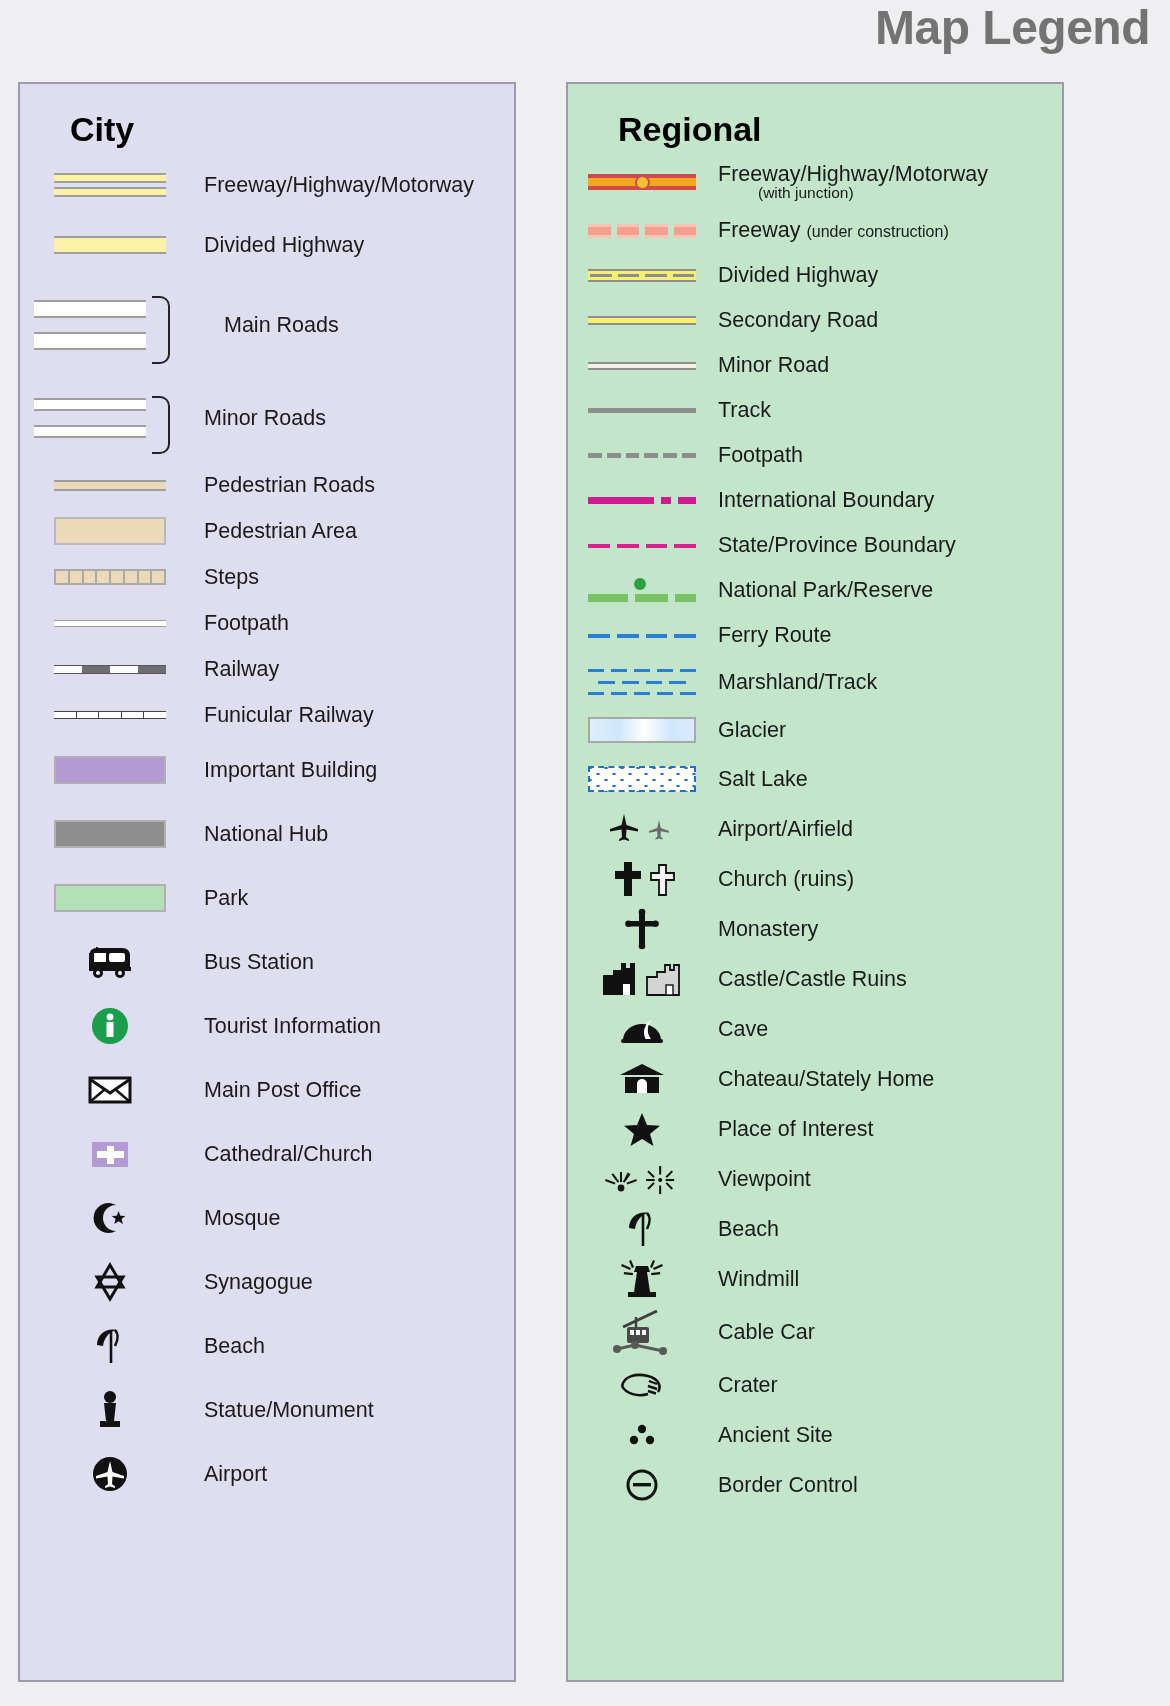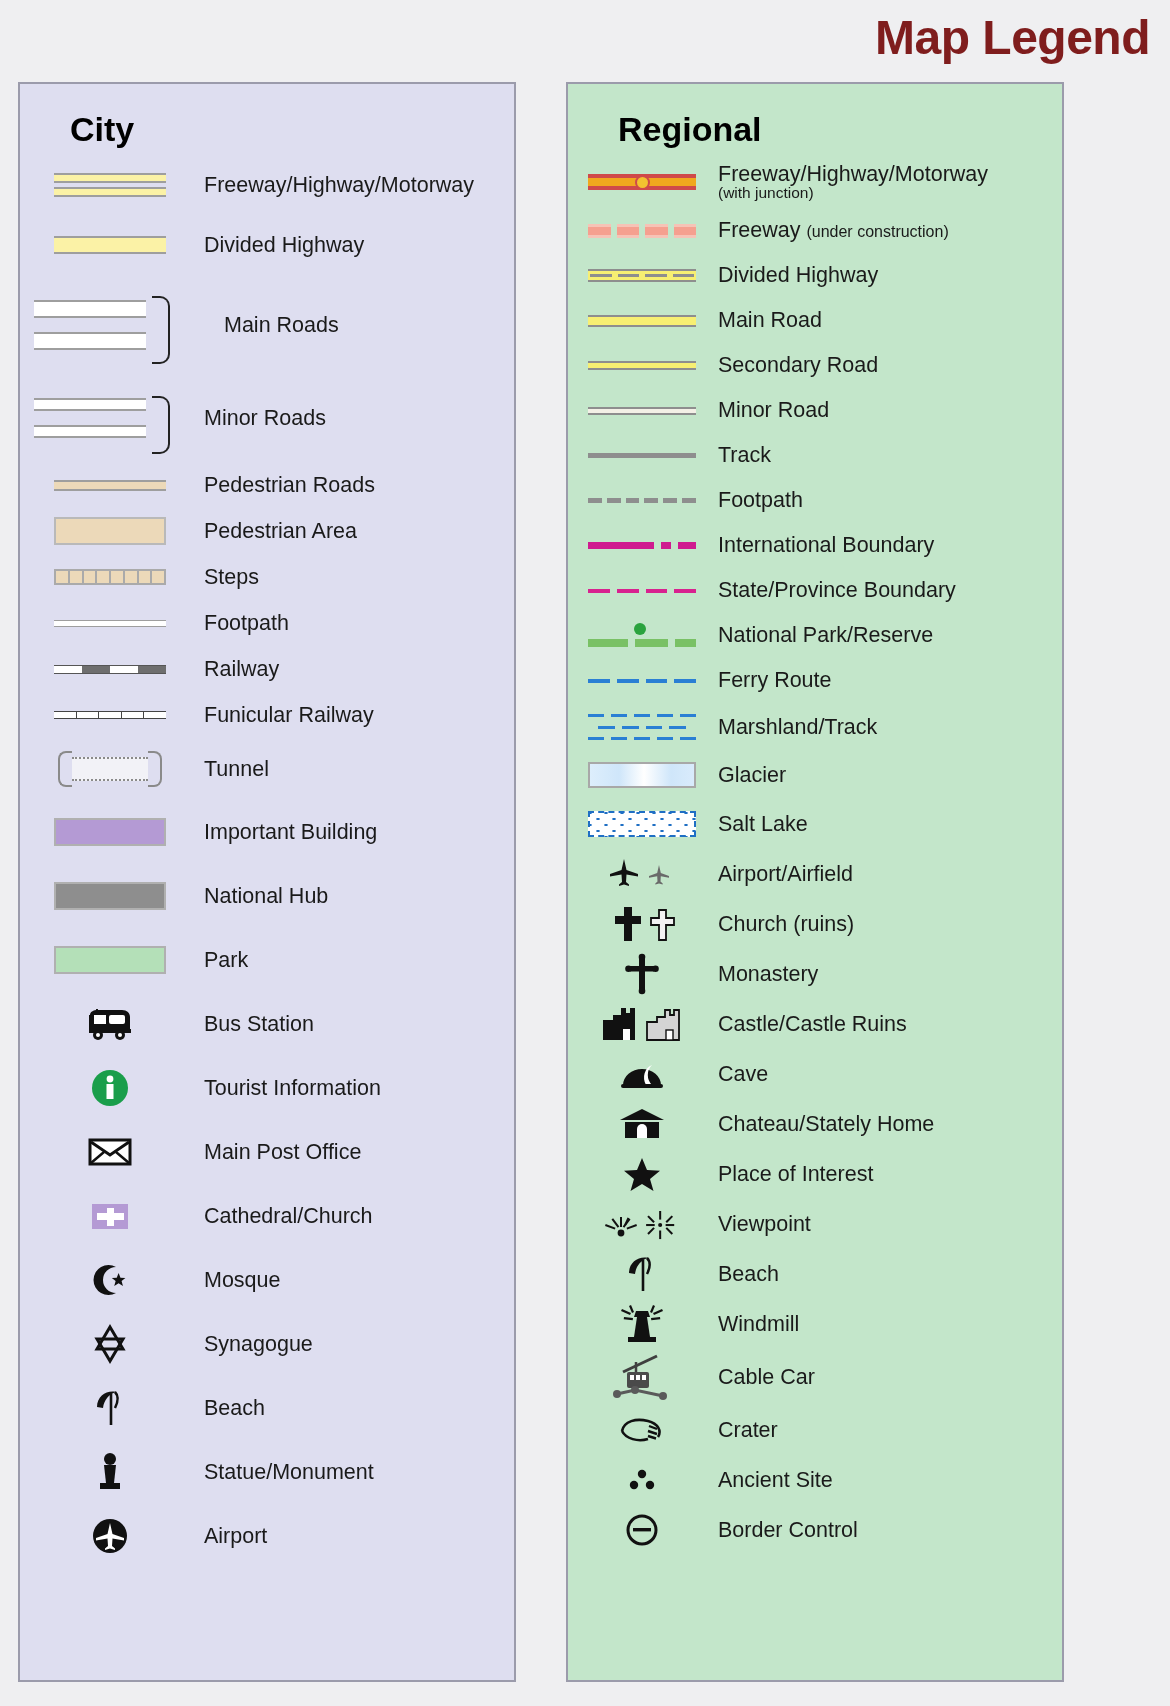--- a/index.html
+++ b/index.html
@@ -11,25 +11,25 @@
   }
   #page {
     position: relative;
     width: 1170px; height: 1706px;
     background: #efeff1;
     overflow: hidden;
   }
   
   .page-title {
     position: absolute;
-    top: 14px; right: 20px;
+    top: 4px; right: 20px;
     font-size: 48px;
     font-weight: bold;
     letter-spacing: -0.5px;
-    color: #7f1d1d;
+    color: #737373;
     line-height: 1;
   }
   
   .panel {
     position: absolute;
     top: 82px;
     border: 2px solid #9b9bab;
     padding: 18px 14px 10px 14px;
   }
   #panel-city {
@@ -64,21 +64,21 @@
     align-items: center;
     justify-content: center;
   }
   .label {
     font-size: 21.5px;
     color: #1a1a1a;
     line-height: 1.05;
     white-space: nowrap;
   }
   .label .sub { font-size: 16px; }
-  .label .subline { display: block; font-size: 15.5px; }
+  .label .subline { display: block; font-size: 15.5px; margin-left: 40px; }
 
   
   #panel-city .sym { width: 152px; margin-right: 14px; }
   #panel-city .label { margin-left: 4px; }
   
   #panel-regional .sym { width: 120px; margin-right: 16px; }
 
   
   .cs { width: 112px; position: relative; }
   .band {
@@ -358,30 +358,20 @@
               <i></i>
               <i></i>
               <i></i>
               <i></i>
               <i></i>
             </div>
         </div>
         <div class="label">Funicular Railway</div>
       </div>
 
-      <div class="row" style="height:62px">
-        <div class="sym">
-          <div class="tunnel">
-            <div class="br l"></div>
-            <div class="tube"></div>
-            <div class="br r"></div>
-          </div>
-        </div>
-        <div class="label">Tunnel</div>
-      </div>
 
       <div class="row" style="height:64px">
         <div class="sym">
           <div class="swatch" style="background:#b49ad4;"></div>
         </div>
         <div class="label">Important Building</div>
       </div>
 
       <div class="row" style="height:64px">
         <div class="sym">
@@ -540,26 +530,20 @@
           <div class="r-divided">
               <i></i>
               <i></i>
               <i></i>
               <i></i>
             </div>
         </div>
         <div class="label">Divided Highway</div>
       </div>
 
-      <div class="row" style="height:45px">
-        <div class="sym">
-          <div class="r-main"></div>
-        </div>
-        <div class="label">Main Road</div>
-      </div>
 
       <div class="row" style="height:45px">
         <div class="sym">
           <div class="r-secondary"></div>
         </div>
         <div class="label">Secondary Road</div>
       </div>
 
       <div class="row" style="height:45px">
         <div class="sym">

